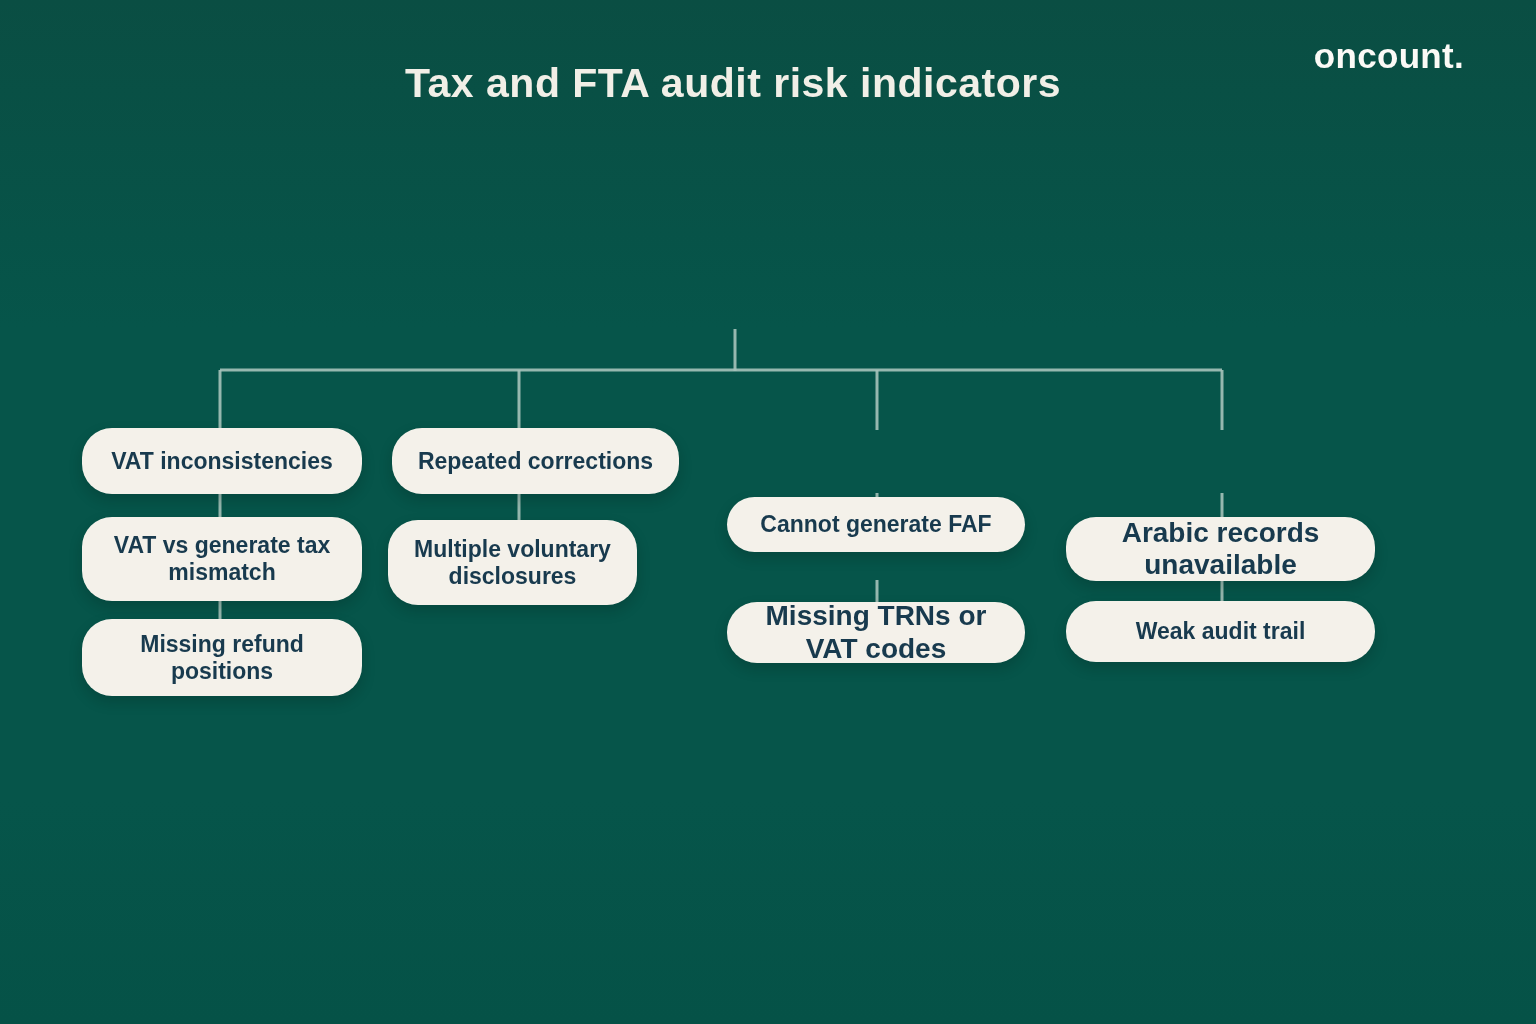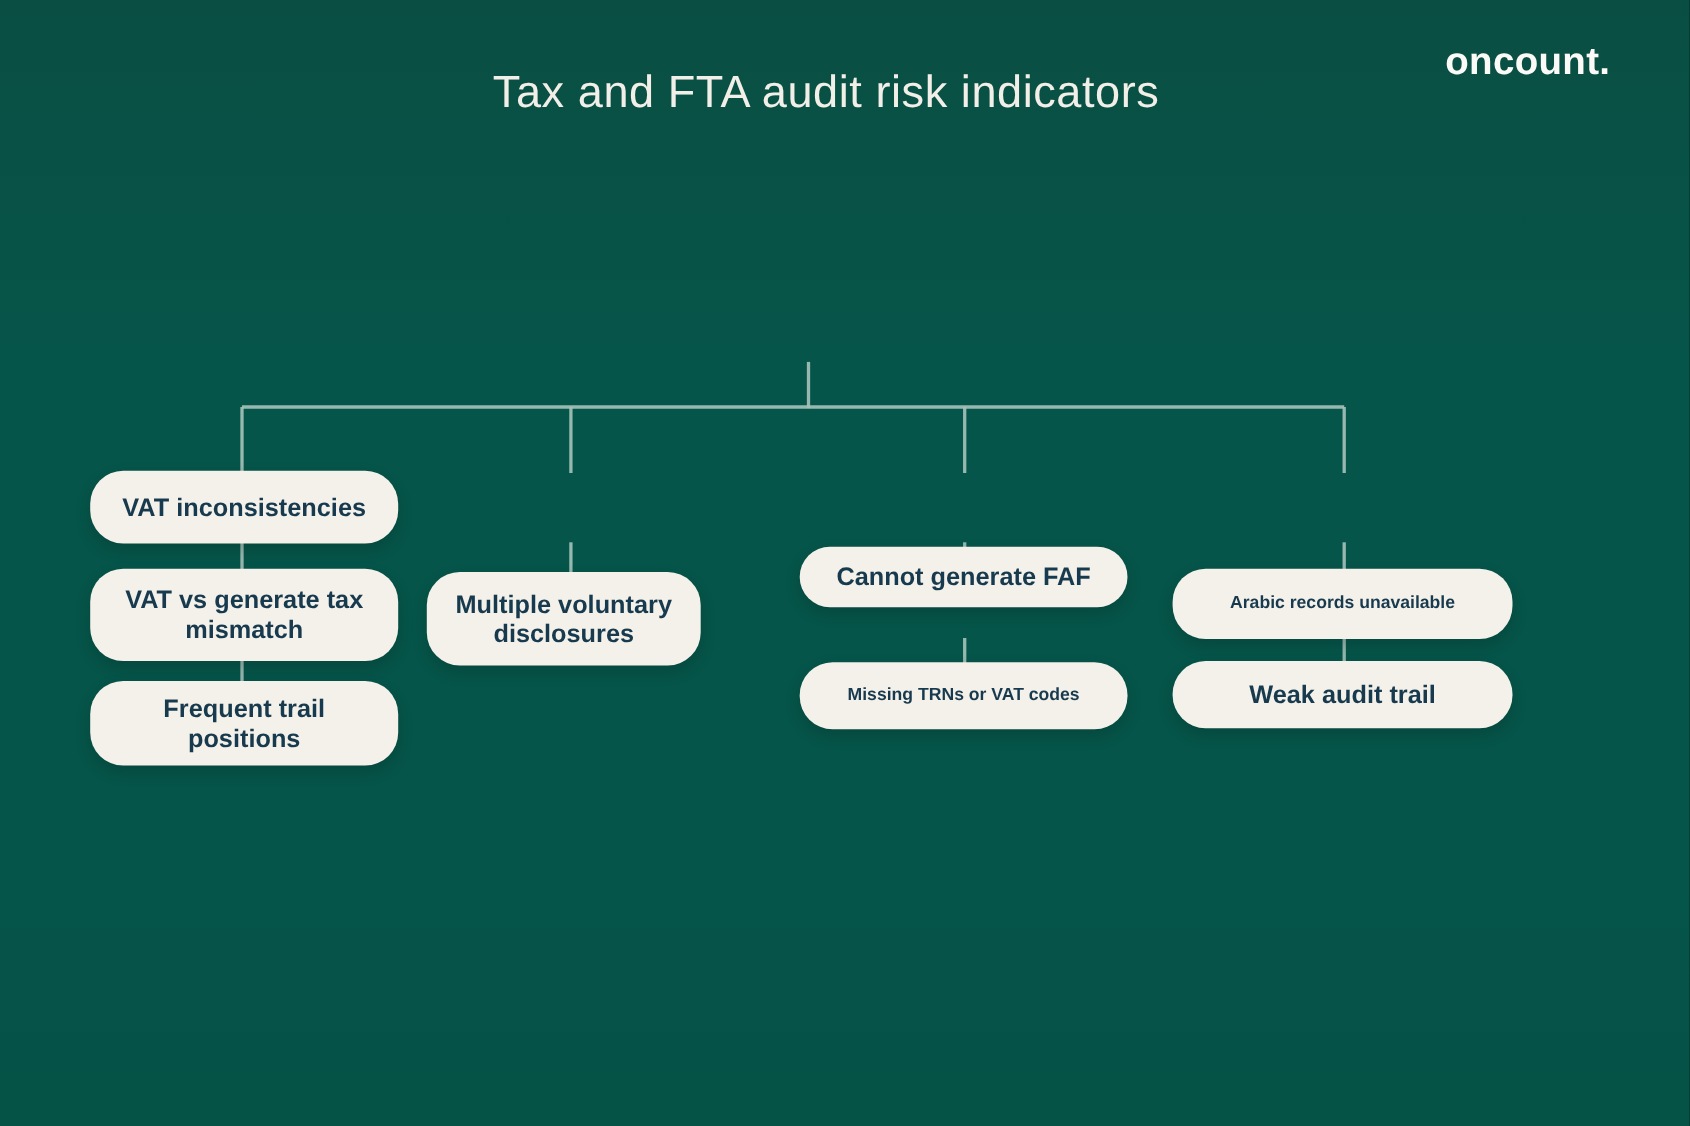--- a/index.html
+++ b/index.html
@@ -16,24 +16,23 @@
     font-family: "Liberation Sans", "DejaVu Sans", sans-serif;
   }
 
   .page-title {
     position: absolute;
     top: 60px;
     left: 0;
     width: 1466px;
     text-align: center;
     font-size: 41px;
-    font-weight: 400;
+    font-weight: 700;
     letter-spacing: 0.5px;
     color: #f1efe7;
-    margin-left: 18px;
   }
 
   .brand {
     position: absolute;
     top: 36px;
     right: 72px;
     font-size: 35px;
     font-weight: 700;
     letter-spacing: 0.3px;
     color: #fbfaf6;
@@ -78,21 +77,21 @@
     justify-content: center;
     text-align: center;
     font-size: 23px;
     font-weight: 700;
     line-height: 1.16;
     color: #183a4e;
     padding: 0 14px;
     box-sizing: border-box;
     box-shadow: 0 6px 14px rgba(0, 20, 16, 0.2);
   }
-  .node.small { font-size: 16px; }
+  .node.small { font-size: 28px; }
 
   
   .c1r1 { left: 82px;   top: 428px; width: 280px; height: 66px; }
   .c1r2 { left: 82px;   top: 517px; width: 280px; height: 84px; }
   .c1r3 { left: 82px;   top: 619px; width: 280px; height: 77px; }
   
   .c2r1 { left: 392px;  top: 428px; width: 287px; height: 66px; }
   .c2r2 { left: 388px;  top: 520px; width: 249px; height: 85px; }
   
   .c3r1 { left: 727px;  top: 428px; width: 298px; height: 66px; }
@@ -128,22 +127,23 @@
     <line x1="519" y1="493" x2="519" y2="522"></line>
     <line x1="877" y1="493" x2="877" y2="520"></line>
     <line x1="877" y1="580" x2="877" y2="604"></line>
     <line x1="1222" y1="493" x2="1222" y2="519"></line>
     <line x1="1222" y1="579" x2="1222" y2="603"></line>
   </svg>
 
 
   <div class="node c1r1">VAT inconsistencies</div>
   <div class="node c1r2">VAT vs generate tax mismatch</div>
-  <div class="node c1r3">Frequent trail positions</div>
+  <div class="node c1r3">Missing refund positions</div>
 
+  <div class="node c2r1">Repeated corrections</div>
   <div class="node c2r2">Multiple voluntary disclosures</div>
 
   <div class="node c3r2">Cannot generate FAF</div>
   <div class="node c3r3 small">Missing TRNs or VAT codes</div>
 
   <div class="node c4r2 small">Arabic records unavailable</div>
   <div class="node c4r3">Weak audit trail</div>
 
 </div>
 

